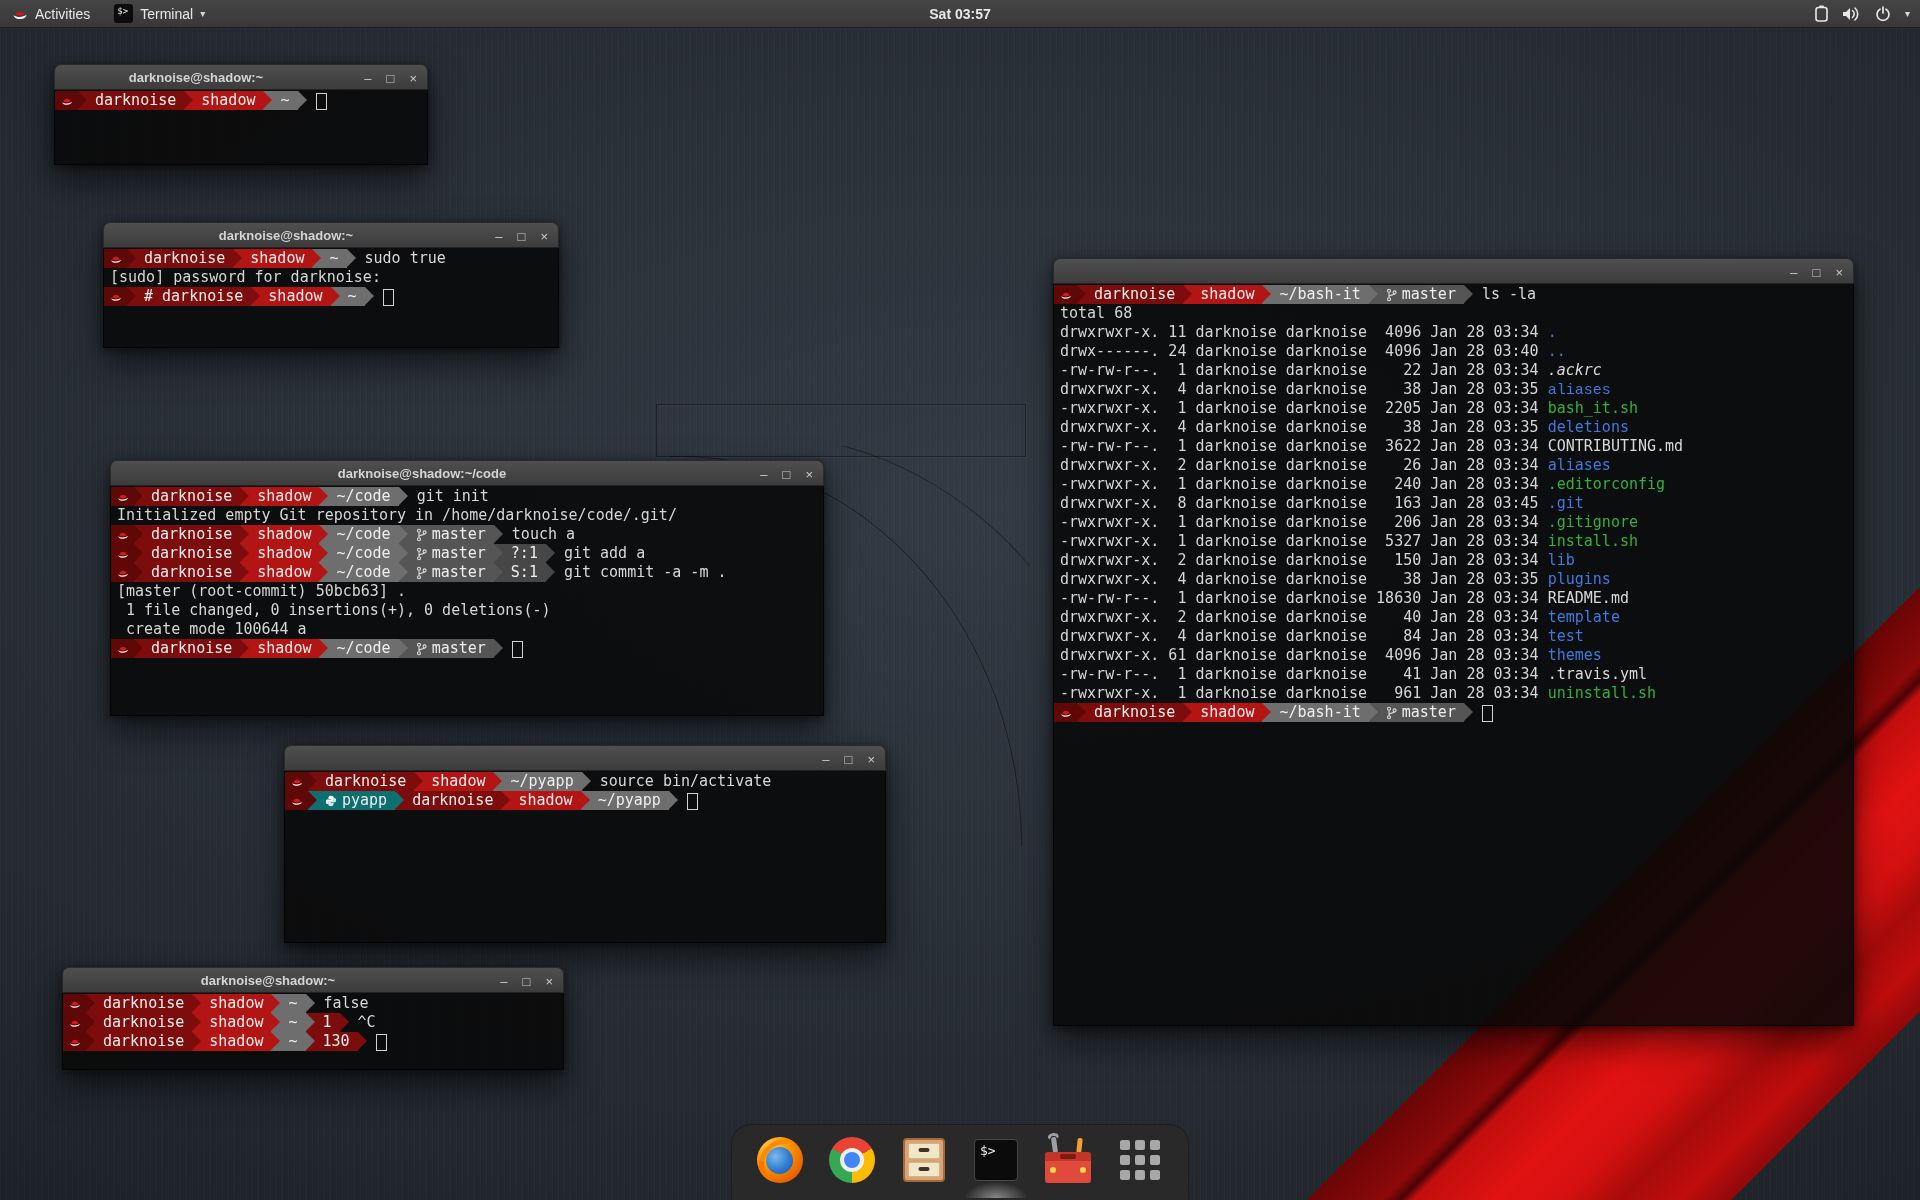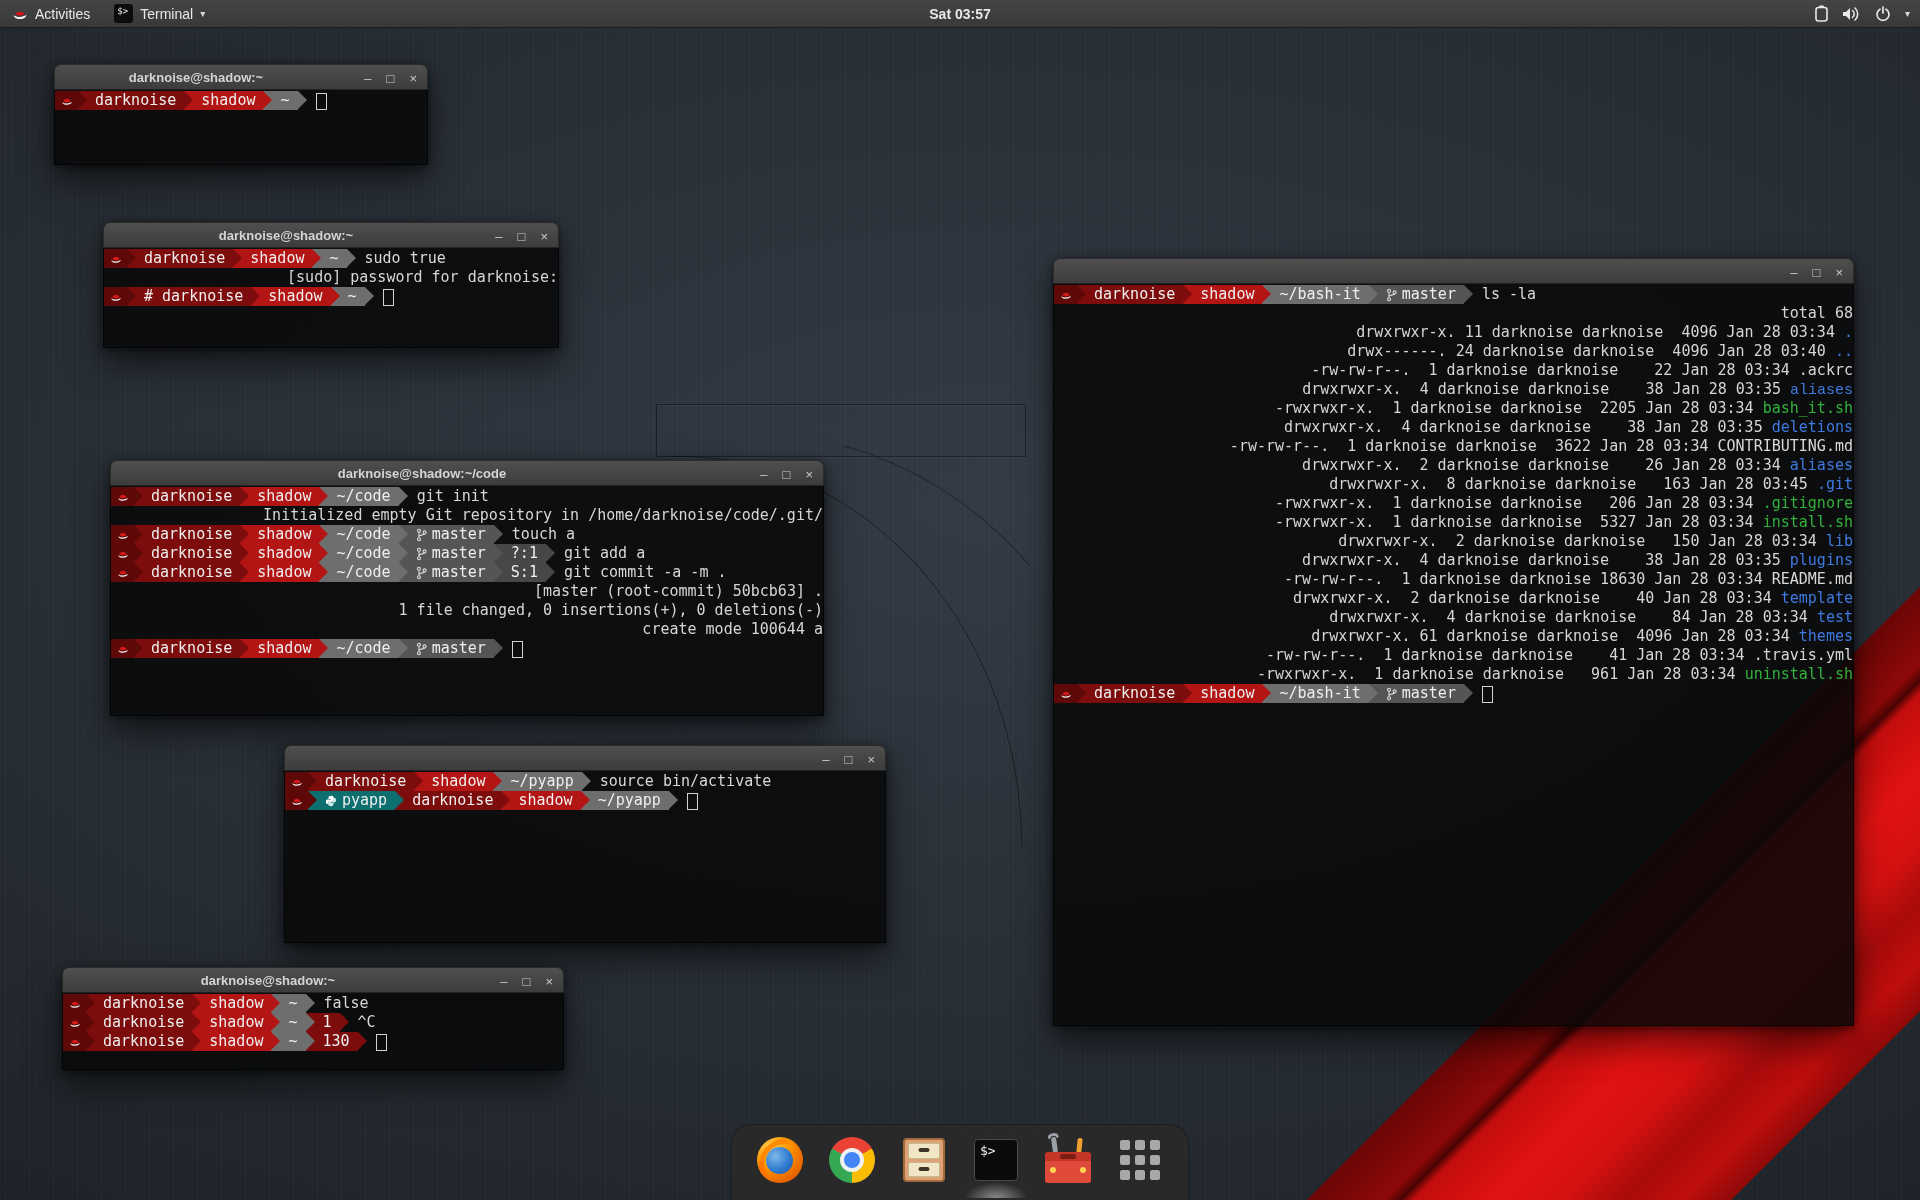--- a/index.html
+++ b/index.html
@@ -44,21 +44,21 @@
   .titlebar{height:26px;border-radius:7px 7px 0 0;position:relative;
     background:linear-gradient(#4f4f4f,#3c3c3c);border:1px solid #2a2a2a;border-bottom:1px solid #222;box-sizing:border-box;}
   .t-title{position:absolute;left:0;right:90px;top:0;height:26px;line-height:25px;text-align:center;
     color:#d4d4d4;font-size:13px;font-weight:bold;white-space:nowrap;overflow:hidden;}
   .t-controls{position:absolute;right:10px;top:0;height:26px;display:flex;align-items:center;gap:15px;color:#cccccc;}
   .t-controls span{font-size:13px;line-height:13px;cursor:default;}
   .term-body{position:absolute;left:0;right:0;top:26px;bottom:0;background:rgba(8,8,8,0.87);
     border:1px solid rgba(0,0,0,0.65);border-top:none;box-sizing:border-box;
     font-family:"DejaVu Sans Mono",monospace;font-size:15px;line-height:19px;color:#d6d6d6;overflow:hidden;padding-top:1px;}
   .line{height:19px;white-space:pre;}
-  .line.out{padding-left:6px;text-align:right;}
+  .line.out{padding-left:6px;}
   .line.prompt{display:flex;align-items:stretch;}
   .pseg{display:flex;align-items:center;padding:0 8px;color:#efefef;flex:none;gap:5px;}
   .hat-sliver{display:flex;align-items:center;padding:0 5px 0 6px;flex:none;}
   .sep{width:9px;height:19px;position:relative;flex:none;}
   .sep i{position:absolute;left:0;top:0;width:0;height:0;display:block;
     border-top:9.5px solid transparent;border-bottom:9.5px solid transparent;border-left:9px solid transparent;}
   .cmd{padding-left:9px;color:#d8d8d8;white-space:pre;}
   .cursor{width:9px;height:15px;border:1px solid #d2d2d2;margin:1px 0 0 9px;flex:none;align-self:center;}
   
   .dock{position:absolute;left:50%;bottom:0;transform:translateX(-50%);z-index:10;
@@ -266,26 +266,27 @@
                 <path d="M1.1 7.2c2.9 1.7 7 1.6 9.8-.4-.2 1.9-2.3 3-5 3-2.4 0-4.4-1-4.8-2.6z" fill="#f0f0f0"></path>
               </svg></span><div class="sep" style="background: rgb(125, 12, 12);"><i style="border-left-color: rgb(94, 8, 8);"></i></div><span class="pseg" style="background: rgb(125, 12, 12);"><span>darknoise</span></span><div class="sep" style="background: rgb(179, 20, 20);"><i style="border-left-color: rgb(125, 12, 12);"></i></div><span class="pseg" style="background: rgb(179, 20, 20);"><span>shadow</span></span><div class="sep" style="background: rgb(110, 110, 110);"><i style="border-left-color: rgb(179, 20, 20);"></i></div><span class="pseg" style="background: rgb(110, 110, 110);"><span>~/bash-it</span></span><div class="sep" style="background: rgb(85, 85, 85);"><i style="border-left-color: rgb(110, 110, 110);"></i></div><span class="pseg" style="background: rgb(85, 85, 85);"><svg width="11" height="14" viewBox="0 0 11 14">
                 <circle cx="3" cy="2.8" r="1.5" fill="none" stroke="#dddddd" stroke-width="1.1"></circle>
                 <circle cx="3" cy="11.2" r="1.5" fill="none" stroke="#dddddd" stroke-width="1.1"></circle>
                 <circle cx="8.6" cy="4.4" r="1.5" fill="none" stroke="#dddddd" stroke-width="1.1"></circle>
                 <path d="M3 4.4v5.2M3 8.8c0-2.2 5.6-1.6 5.6-2.8" fill="none" stroke="#dddddd" stroke-width="1.1"></path>
               </svg><span>master</span></span><div class="sep" style="background: transparent;"><i style="border-left-color: rgb(85, 85, 85);"></i></div><span class="cmd">ls -la</span></div>
           <div class="line out">total 68</div>
           <div class="line out"><span>drwxrwxr-x. 11 darknoise darknoise  4096 Jan 28 03:34 </span><span style="color: rgb(63, 122, 224);">.</span></div>
           <div class="line out"><span>drwx------. 24 darknoise darknoise  4096 Jan 28 03:40 </span><span style="color: rgb(63, 122, 224);">..</span></div>
-          <div class="line out"><span>-rw-rw-r--.  1 darknoise darknoise    22 Jan 28 03:34 </span><span style="color: rgb(216, 216, 216);">.ackrc</span></div>
+          <div class="line out"><span>-rw-rw-r--.  1 darknoise darknoise    22 Jan 28 03:34 </span><span style="color: rgb(216, 216, 216); font-style: italic;">.ackrc</span></div>
           <div class="line out"><span>drwxrwxr-x.  4 darknoise darknoise    38 Jan 28 03:35 </span><span style="color: rgb(63, 122, 224); font-family: Liberation Mono, monospace;">aliases</span></div>
           <div class="line out"><span>-rwxrwxr-x.  1 darknoise darknoise  2205 Jan 28 03:34 </span><span style="color: rgb(50, 177, 60);">bash_it.sh</span></div>
           <div class="line out"><span>drwxrwxr-x.  4 darknoise darknoise    38 Jan 28 03:35 </span><span style="color: rgb(63, 122, 224);">deletions</span></div>
           <div class="line out"><span>-rw-rw-r--.  1 darknoise darknoise  3622 Jan 28 03:34 </span><span style="color: rgb(216, 216, 216);">CONTRIBUTING.md</span></div>
           <div class="line out"><span>drwxrwxr-x.  2 darknoise darknoise    26 Jan 28 03:34 </span><span style="color: rgb(63, 122, 224);">aliases</span></div>
+          <div class="line out"><span>-rwxrwxr-x.  1 darknoise darknoise   240 Jan 28 03:34 </span><span style="color: rgb(50, 177, 60);">.editorconfig</span></div>
           <div class="line out"><span>drwxrwxr-x.  8 darknoise darknoise   163 Jan 28 03:45 </span><span style="color: rgb(63, 122, 224);">.git</span></div>
           <div class="line out"><span>-rwxrwxr-x.  1 darknoise darknoise   206 Jan 28 03:34 </span><span style="color: rgb(50, 177, 60);">.gitignore</span></div>
           <div class="line out"><span>-rwxrwxr-x.  1 darknoise darknoise  5327 Jan 28 03:34 </span><span style="color: rgb(50, 177, 60);">install.sh</span></div>
           <div class="line out"><span>drwxrwxr-x.  2 darknoise darknoise   150 Jan 28 03:34 </span><span style="color: rgb(63, 122, 224);">lib</span></div>
           <div class="line out"><span>drwxrwxr-x.  4 darknoise darknoise    38 Jan 28 03:35 </span><span style="color: rgb(63, 122, 224);">plugins</span></div>
           <div class="line out"><span>-rw-rw-r--.  1 darknoise darknoise 18630 Jan 28 03:34 </span><span style="color: rgb(216, 216, 216);">README.md</span></div>
           <div class="line out"><span>drwxrwxr-x.  2 darknoise darknoise    40 Jan 28 03:34 </span><span style="color: rgb(63, 122, 224);">template</span></div>
           <div class="line out"><span>drwxrwxr-x.  4 darknoise darknoise    84 Jan 28 03:34 </span><span style="color: rgb(63, 122, 224);">test</span></div>
           <div class="line out"><span>drwxrwxr-x. 61 darknoise darknoise  4096 Jan 28 03:34 </span><span style="color: rgb(63, 122, 224);">themes</span></div>
           <div class="line out"><span>-rw-rw-r--.  1 darknoise darknoise    41 Jan 28 03:34 </span><span style="color: rgb(216, 216, 216);">.travis.yml</span></div>

